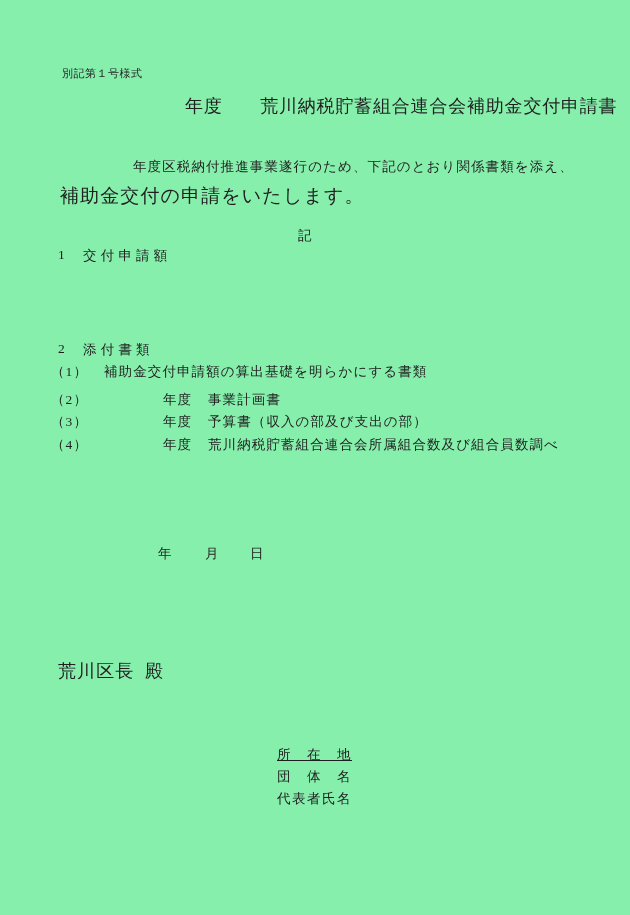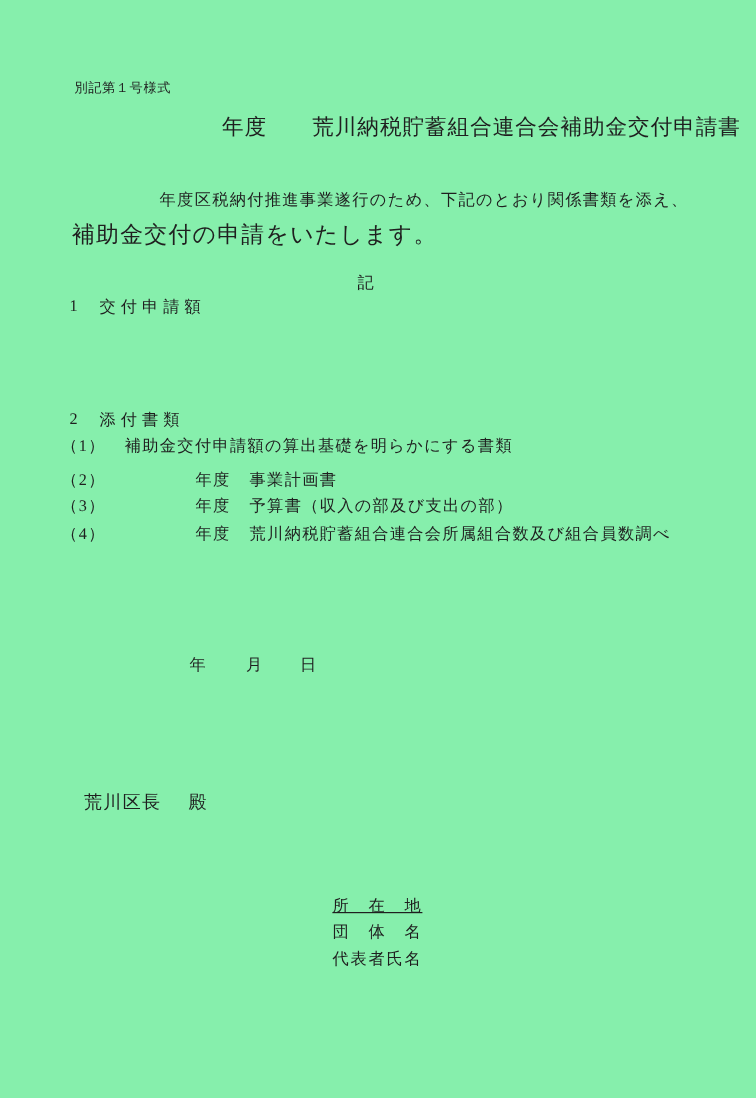--- a/index.html
+++ b/index.html
@@ -65,21 +65,21 @@
   .item-3 { left: 51px; top: 413px; }
   .item-4 { left: 51px; top: 436px; }
 
   
   .date-line { left: 0; top: 545px; width: 630px; height: 16px; font-size: 13.5px; }
   .date-line .d-year  { position: absolute; left: 158px; }
   .date-line .d-month { position: absolute; left: 205px; }
   .date-line .d-day   { position: absolute; left: 250px; }
 
   
-  .addressee { left: 12px; top: 659px; width: 400px; height: 17px; font-size: 15px; letter-spacing: 1.1px; text-align: right; }
+  .addressee { left: 0; top: 659px; width: 400px; height: 17px; font-size: 18px; letter-spacing: 1.1px; text-align: right; }
   .addressee .adr-title { position: absolute; left: 58px; }
   .addressee .adr-honorific { position: absolute; left: 145px; }
 
   
   .sig-line { left: 277px; font-size: 13.5px; letter-spacing: 1.5px; }
   .sig-1 { top: 746px; text-decoration: underline; }
   .sig-2 { top: 768px; }
   .sig-3 { top: 790px; }
 </style>
 </head>

